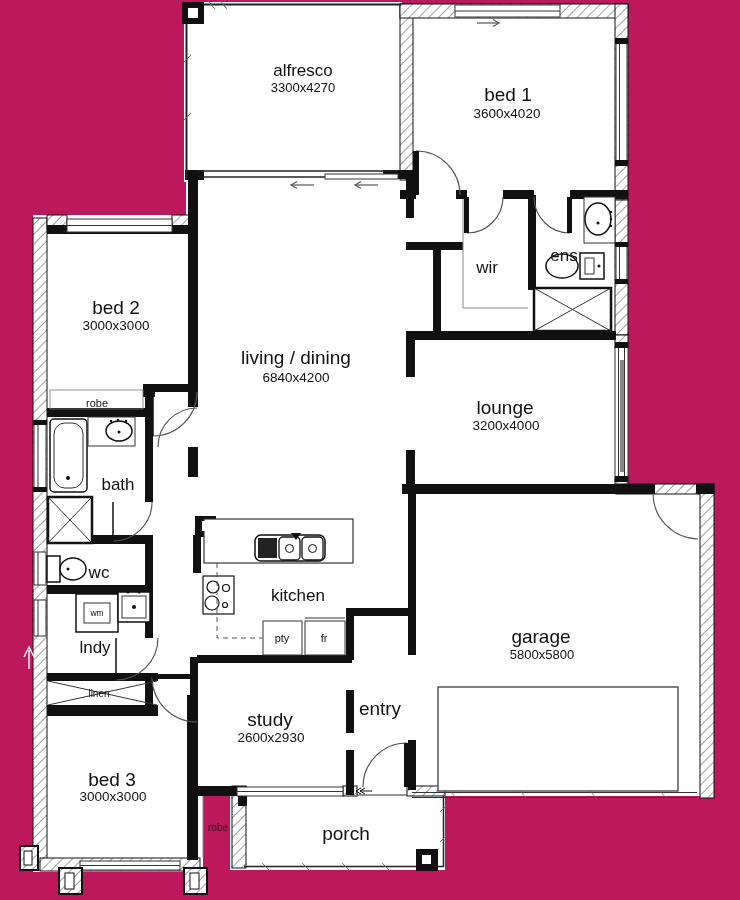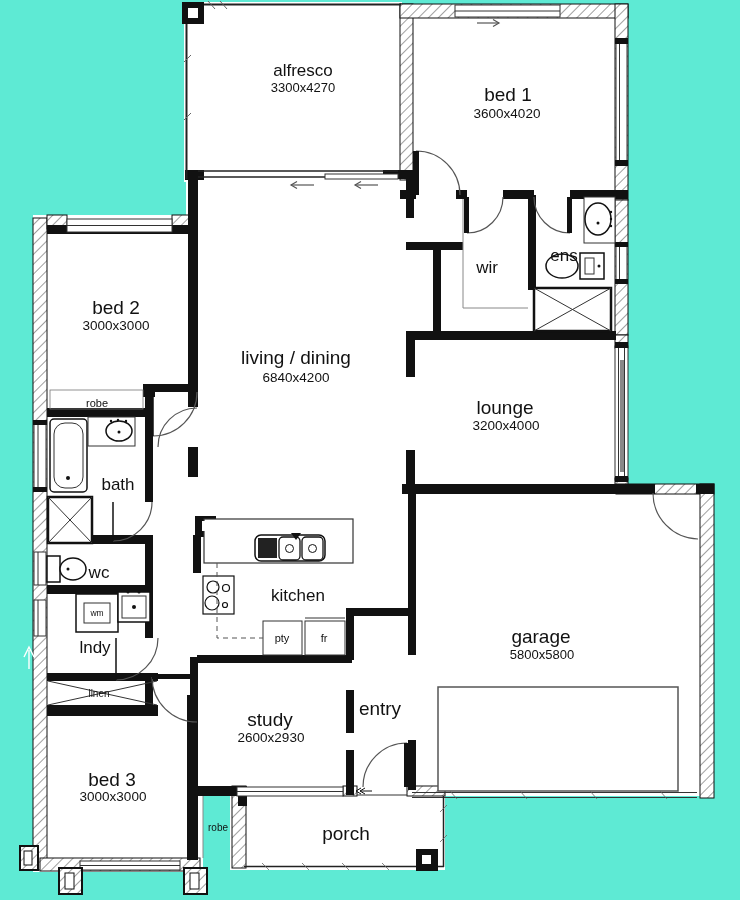--- a/index.html
+++ b/index.html
@@ -1,16 +1,16 @@
 <!DOCTYPE html>
 <html><head>
 <meta charset="utf-8">
 <style>
   html,body{margin:0;padding:0;background:#000;}
-  .stage{position:relative;width:740px;height:900px;background:#5eead4;overflow:hidden;
+  .stage{position:relative;width:740px;height:900px;background:#be185d;overflow:hidden;
          font-family:"Liberation Sans", sans-serif;}
   svg{display:block}
   text{fill:#111;font-family:"Liberation Sans", sans-serif;}
   .room-label{font-size:19px;}
   .room-label-md{font-size:17px;}
   .room-dims{font-size:13.5px;}
   .small-label{font-size:11px;}
   .tiny-label{font-size:10px;}
   .wm-label{font-size:8.5px;}
 </style>

